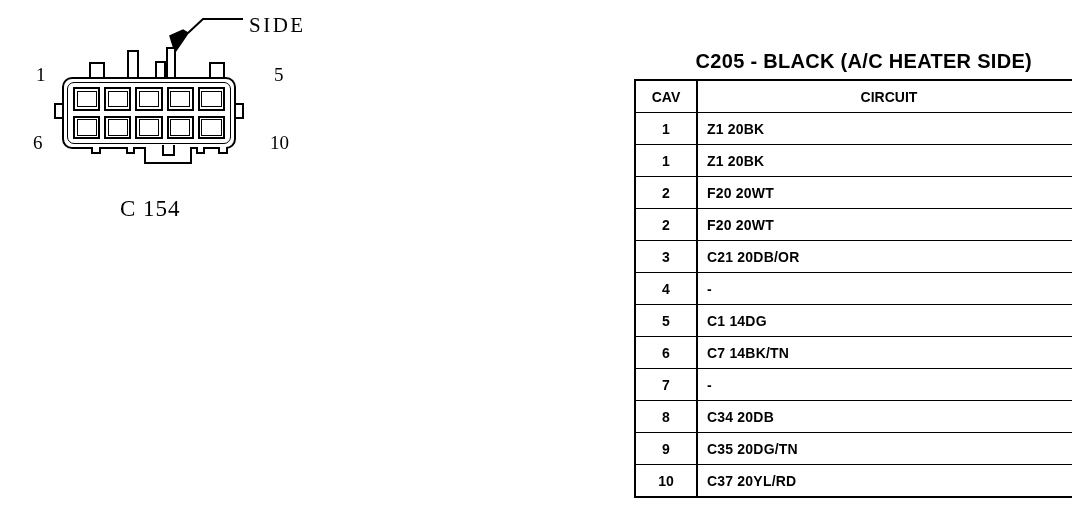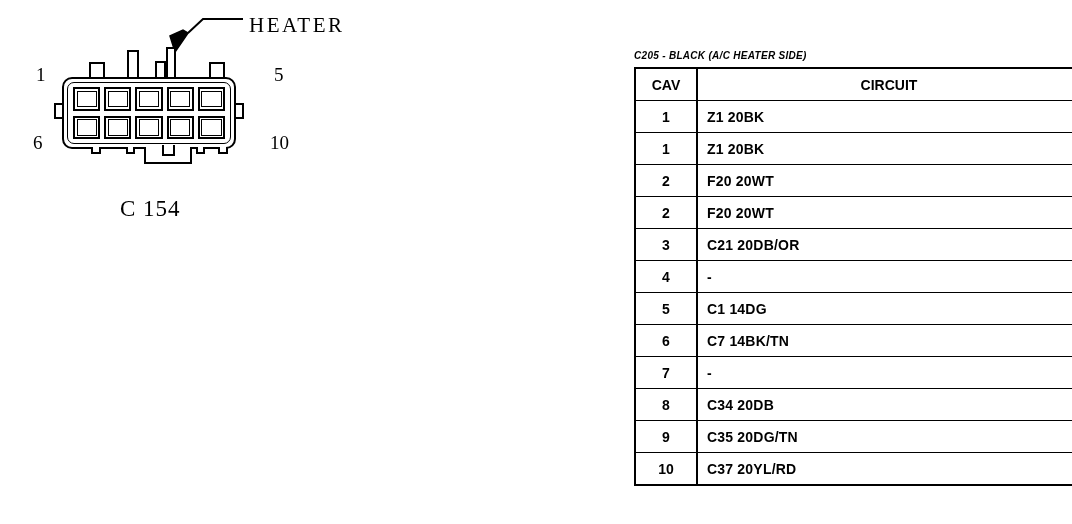--- a/index.html
+++ b/index.html
@@ -182,27 +182,26 @@
   }
 
   
   #table-panel {
     position: absolute;
     left: 634px;
     top: 50px;
     width: 398px;
   }
   #table-title {
-    text-align: left;
-    font-size: 10px;
+    text-align: right;
+    font-size: 20px;
     font-weight: bold;
     letter-spacing: 0.3px;
     margin-bottom: 6px;
     white-space: nowrap;
-    font-style: italic;
   }
   #pinout-table {
     border-collapse: collapse;
     width: 448px;
     table-layout: fixed;
     border: 2.5px solid #000;
   }
   #pinout-table col.col-cav { width: 62px; }
   #pinout-table th, #pinout-table td {
     border: 1.5px solid #000;
@@ -220,21 +219,21 @@
     text-align: left;
     padding-left: 9px;
     letter-spacing: 0.2px;
   }
 </style>
 </head>
 <body>
 
 <div id="connector-panel">
 
-  <div id="black-label">HEATER</div>
+  <div id="black-label">SIDE</div>
 
   <svg id="callout-svg" viewBox="0 0 340 250" xmlns="http://www.w3.org/2000/svg">
     <polyline points="243,19 203,19 188,33" fill="none" stroke="#000" stroke-width="2"></polyline>
     <polygon points="188,33 175,52 170,36 183,30" fill="#000" stroke="#000" stroke-width="1.5"></polygon>
   </svg>
 
   <div class="pin-num" id="pin-num-1">1</div>
   <div class="pin-num" id="pin-num-5">5</div>
   <div class="pin-num" id="pin-num-6">6</div>
   <div class="pin-num" id="pin-num-10">10</div>

